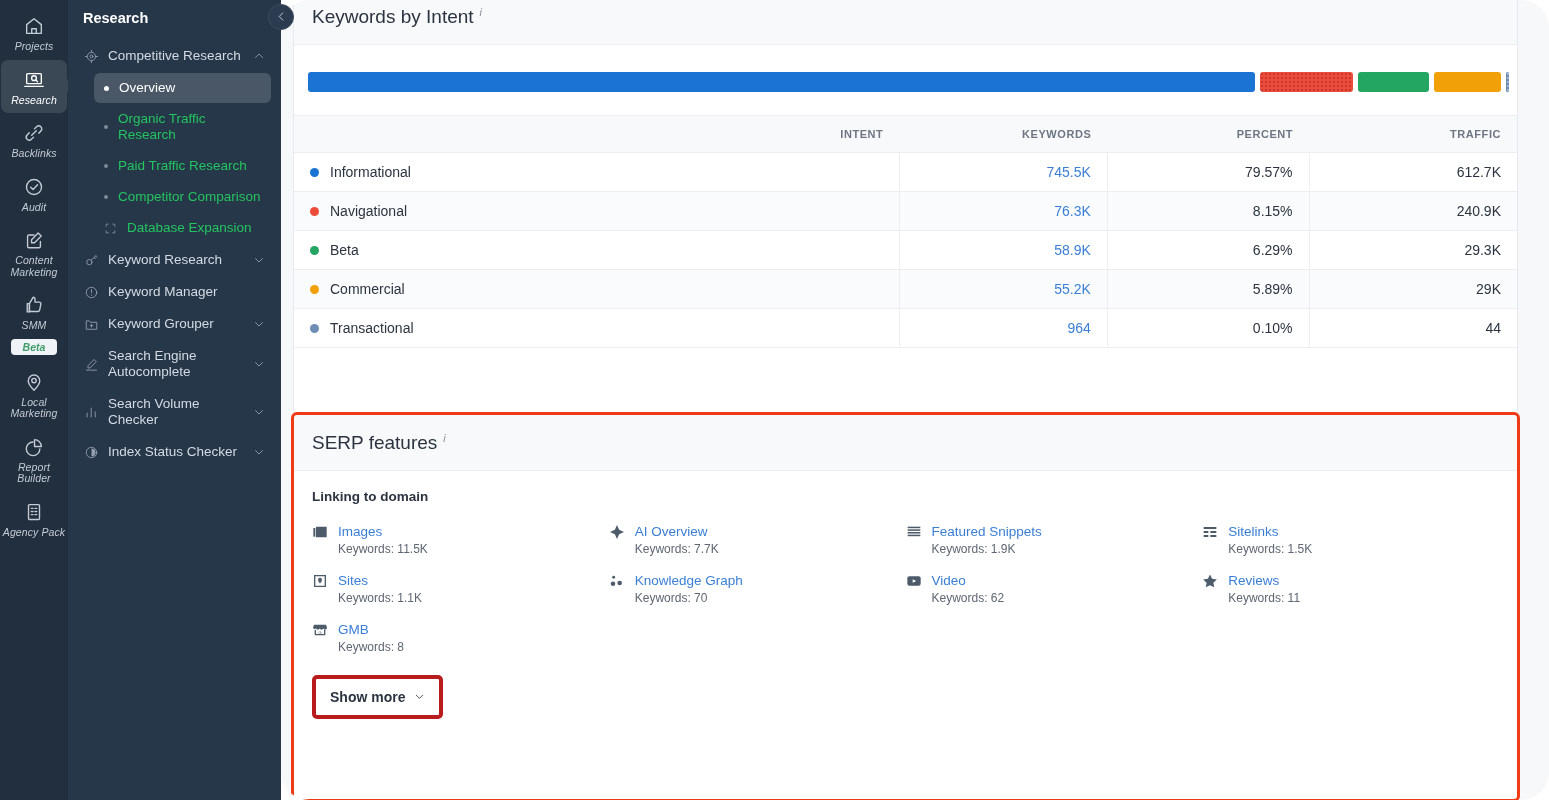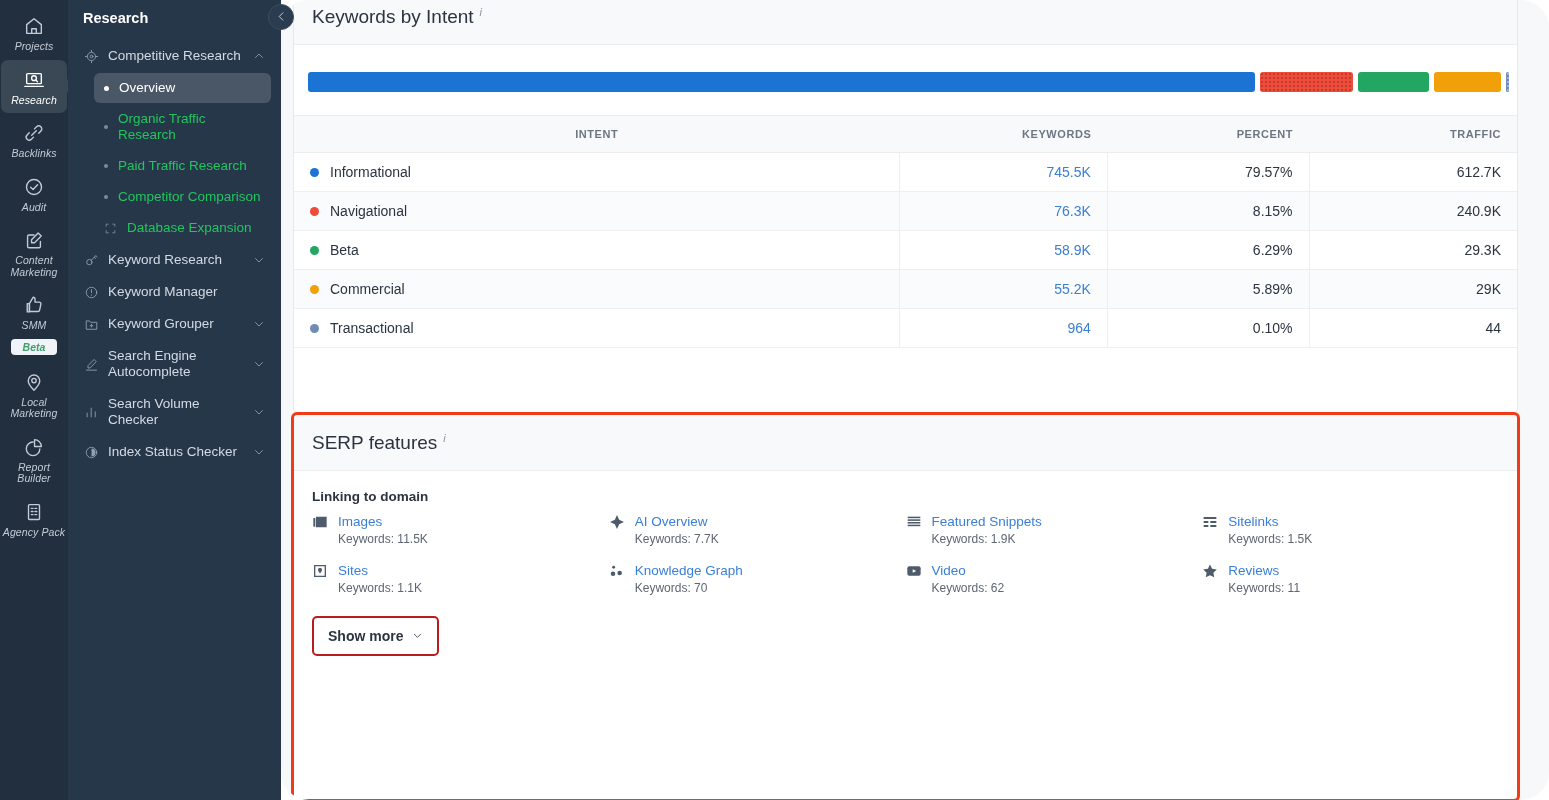--- a/index.html
+++ b/index.html
@@ -69,44 +69,44 @@
   
   #intentCard{ left:12px; top:-12px; width:1225px; height:425px; }
   .bar-wrap{ display:flex; gap:5px; padding:26px 14px 22px 14px; height:70px; align-items:center; }
   .seg{ height:20px; border-radius:3px; }
 
   table{ width:100%; border-collapse:collapse; table-layout:fixed; }
   thead th{ font-size:11px; letter-spacing:.55px; color:#6d7684; font-weight:600;
             padding:12px 16px; text-align:right; border-top:1px solid #ebedf1;
             border-bottom:1px solid #ebedf1; background:#f8f9fb;
             background-image:radial-gradient(#e3e7ec .6px, transparent .6px); background-size:8px 8px; }
-  thead th:first-child{ text-align:center; }
+  thead th:first-child{ text-align:right; }
   tbody td{ font-size:14px; color:#2b3440; padding:11px 16px; text-align:right;
             border-bottom:1px solid #eceef2; border-left:1px solid #eceef2; }
   tbody td:first-child{ text-align:left; border-left:none; }
   tbody tr:nth-child(even){ background:#fafbfc;
        background-image:radial-gradient(#eceef3 .6px, transparent .6px); background-size:8px 8px; }
   .intent-cell{ display:flex; align-items:center; gap:11px; }
   .bullet{ width:9px; height:9px; border-radius:50%; flex:0 0 9px; }
   .kw-link{ color:#3a7fd5; cursor:pointer; }
   th.c-intent{ width:49.5%; } th.c-kw{ width:17%; } th.c-pct{ width:16.5%; } th.c-tr{ width:17%; }
 
   
   #serpCard{ left:12px; top:414px; width:1225px; height:386px;
              outline:3px solid #f03c16; outline-offset:-1px; }
   .serp-body{ padding:18px 18px 0 18px; }
-  .sub-head{ font-size:13.5px; font-weight:700; color:#2b3440; margin-bottom:8px; }
+  .sub-head{ font-size:13.5px; font-weight:700; color:#2b3440; margin-bottom:18px; }
   .grid{ display:grid; grid-template-columns:repeat(4,1fr); row-gap:14px; }
   .feat{ display:flex; gap:10px; align-items:flex-start; }
   .feat-ic{ width:16px; height:16px; flex:0 0 16px; margin-top:2px; }
   .feat-ic svg{ width:16px; height:16px; fill:#4d5b6b; }
   .feat-name{ font-size:13.5px; color:#3a7fd5; cursor:pointer; line-height:17px; }
   .feat-kw{ font-size:12px; color:#5d6672; margin-top:2px; line-height:15px; }
   .show-more{ margin-top:20px; display:inline-flex; align-items:center; gap:9px;
-     border:2px solid #b91c1c; border-radius:5px; background:#fff; padding:10px 14px;
+     border:4px solid #b91c1c; border-radius:5px; background:#fff; padding:10px 14px;
      font-size:14px; font-weight:700; color:#2b3440; cursor:pointer; }
   .show-more svg{ width:11px; height:11px; stroke:#2b3440; stroke-width:1.8; fill:none;
                   stroke-linecap:round; stroke-linejoin:round; }
 </style>
 </head>
 <body>
 
 <div class="app">
 
   <div class="rail">
@@ -435,20 +435,28 @@
                   <path d="M10 9.2 15.4 12 10 14.8z" fill="#fff"></path>
                 </svg></span>
               <span><span class="feat-name">Video</span><div class="feat-kw">Keywords: 62</div></span>
             </div>
             <div class="feat">
               <span class="feat-ic"><svg viewBox="0 0 24 24">
                   <path d="M12 2.2 15.1 8.6 22.2 9.6 17.1 14.5 18.3 21.5 12 18.2 5.7 21.5 6.9 14.5 1.8 9.6 8.9 8.6z"></path>
                 </svg></span>
               <span><span class="feat-name">Reviews</span><div class="feat-kw">Keywords: 11</div></span>
             </div>
+            <div class="feat">
+              <span class="feat-ic"><svg viewBox="0 0 24 24">
+                  <path d="M3 4h18l1.5 4.6a3 3 0 0 1-5.6 1.3 3 3 0 0 1-5.4 0 3 3 0 0 1-5.4 0A3 3 0 0 1 1.5 8.6z"></path>
+                  <path d="M4 11.8V20h16v-8.2a4 4 0 0 1-2 .2V18H6v-6a4 4 0 0 1-2-.2z"></path>
+                  <text x="12" y="17.6" font-size="6" text-anchor="middle" fill="#4d5b6b" font-family="sans-serif">G</text>
+                </svg></span>
+              <span><span class="feat-name">GMB</span><div class="feat-kw">Keywords: 8</div></span>
+            </div>
           </div>
         <div class="show-more">
           <span>Show more</span>
           <span><svg viewBox="0 0 24 24">
                 <path d="M5 9l7 7 7-7"></path>
               </svg></span>
         </div>
       </div>
     </div>
 

